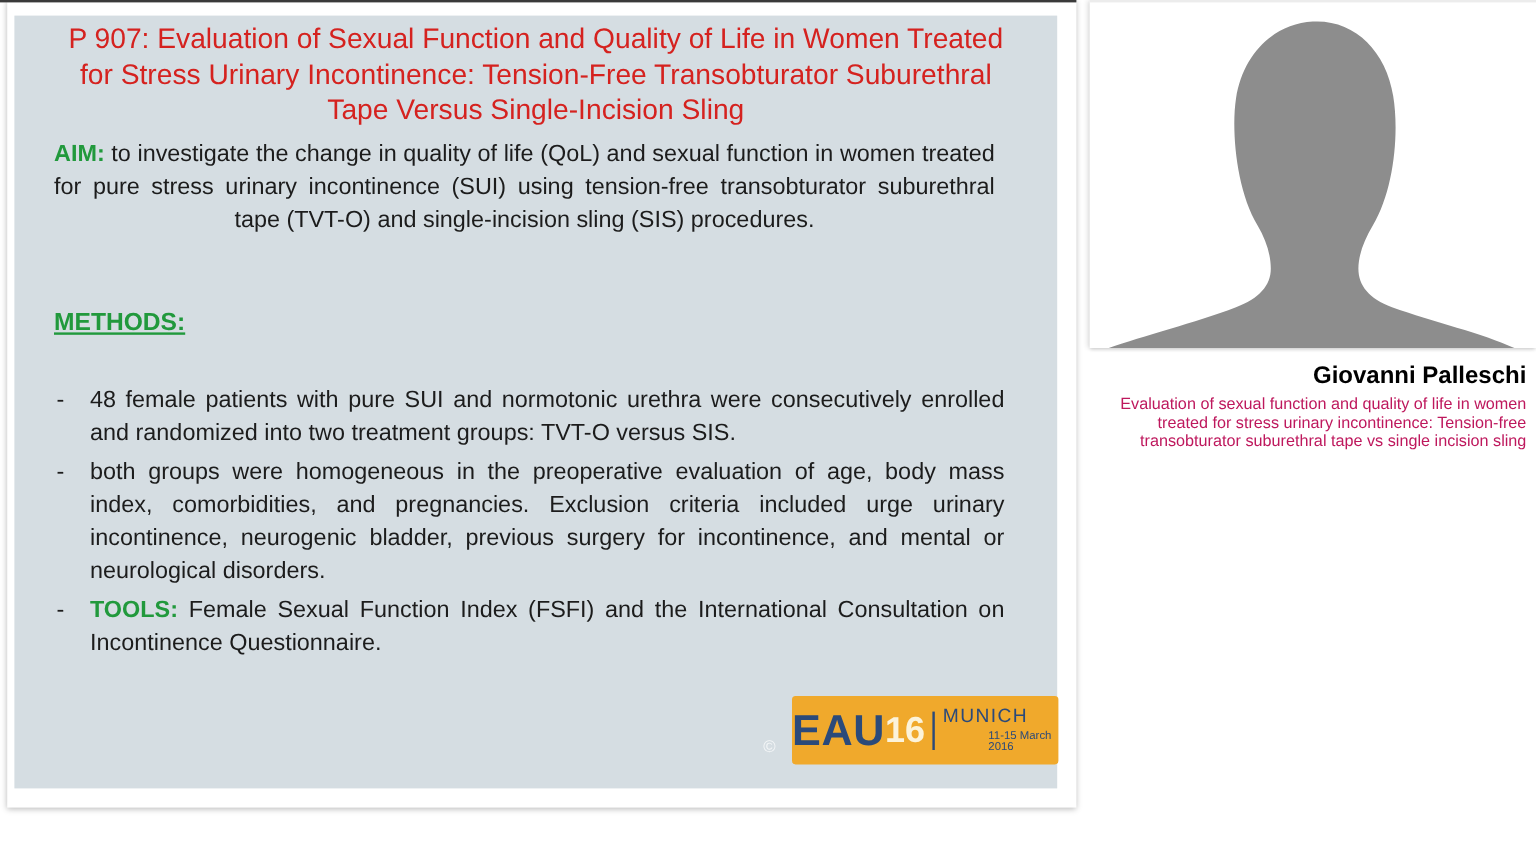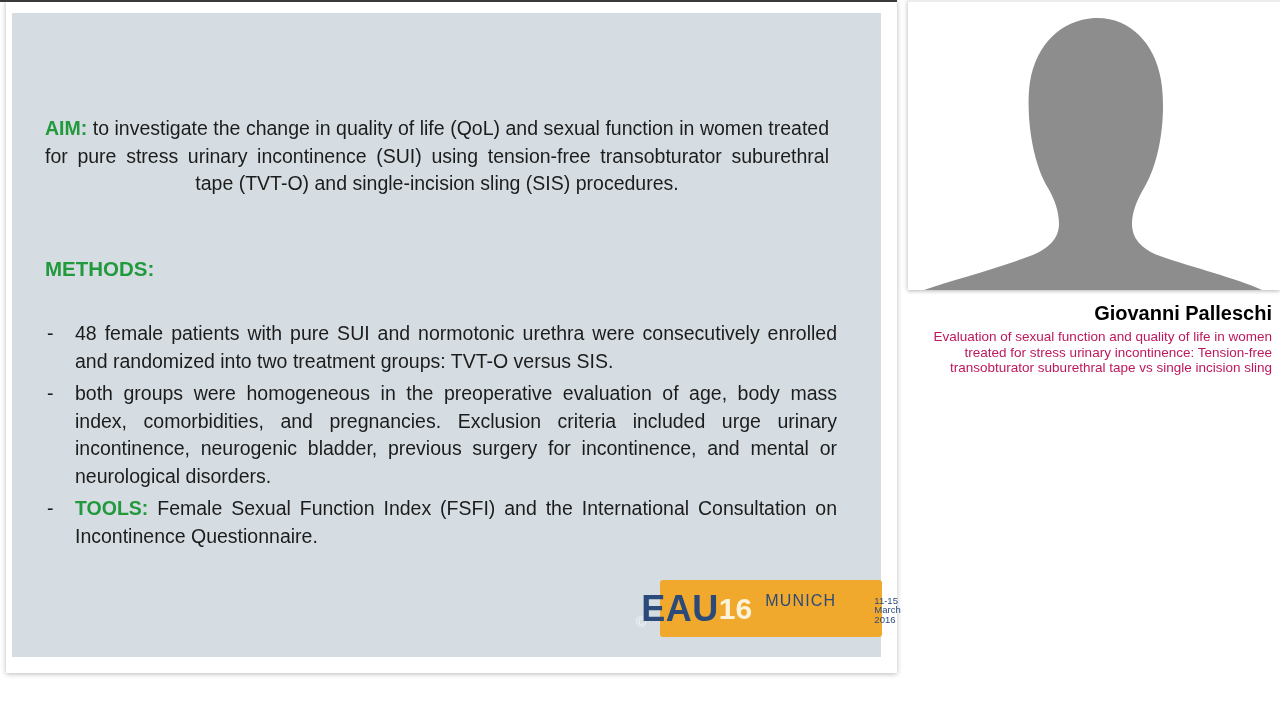--- a/index.html
+++ b/index.html
@@ -19,39 +19,39 @@
                  text-align:center; white-space:pre-line;
                  font-size:23.5px; line-height:29.5px; color:#d5221f; }
 
   .green-label { color:#21993c; font-weight:bold;margin-top:16px; }
 
   .aim-par { position:absolute; top:102px; left:33px; width:784px;
              font-size:19.5px; line-height:27.5px; color:#1c1c1c;
              text-align:justify; text-align-last:center; }
 
   .methods-heading { position:absolute; top:244px; left:33px;
-                     font-size:20.5px; font-weight:bold; color:#21993c; }
+                     font-size:20.5px; font-weight:bold; color:#21993c;text-decoration:underline; }
 
   .bullets { position:absolute; top:307px; left:33px; width:792px; }
   .bullet { position:relative; padding-left:30px; margin-bottom:5px;
             font-size:19.5px; line-height:27.5px; color:#1c1c1c;
             text-align:justify; }
   .bullet .dash { position:absolute; left:2px; top:0; }
 
   .copyright { position:absolute; left:624px; top:601px; font-size:14px;
                color:rgba(255,255,255,0.75); }
 
   
   .logo { position:absolute; left:648px; top:567px; width:222px; height:57px;
           background:#f0a92c; border-radius:3px;
           display:flex; align-items:center; justify-content:center; }
   .logo-eau  { font-size:36px; font-weight:bold; color:#2b4a7a; letter-spacing:0.5px; }
   .logo-year { font-size:30px; font-weight:bold; color:#fcf3da; }
   .logo-divider { width:2px; height:32px; background:#2b4a7a; margin:0 7px 0 6px; }
-  .logo-right { display:flex; flex-direction:row; line-height:1; }
+  .logo-right { display:flex; flex-direction:column; line-height:1; }
   .logo-city  { font-size:16px; letter-spacing:1.2px; color:#2b4a7a; font-weight:500; }
   .logo-dates { font-size:9.5px; color:#2b4a7a; margin-top:3px;margin-left:38px; }
 
   
   .speaker-panel { position:absolute; left:908px; top:0; width:372px; }
   .speaker-photo { position:relative; height:290px; background:#ffffff;
                    border-top:2px solid #ececec; overflow:hidden;
                    box-shadow:-2px 0 4px rgba(0,0,0,0.10), 0 2px 3px rgba(0,0,0,0.16); }
   .speaker-photo svg { position:absolute; left:0; bottom:0; }
 
@@ -61,20 +61,23 @@
                   white-space:pre-line; }
 </style>
 </head>
 <body>
 
 <div class="top-strip"></div>
 
 <div class="slide-card">
   <div class="slide">
 
+    <div class="slide-title">P 907: Evaluation of Sexual Function and Quality of Life in Women Treated
+for Stress Urinary Incontinence: Tension-Free Transobturator Suburethral
+Tape Versus Single-Incision Sling</div>
 
     <p class="aim-par">
       <span class="green-label">AIM:</span>
       <span>to investigate the change in quality of life (QoL) and sexual function in women treated for pure stress urinary incontinence (SUI) using tension-free transobturator suburethral tape (TVT-O) and single-incision sling (SIS) procedures.</span>
     </p>
 
     <div class="methods-heading">METHODS:</div>
 
     <div class="bullets">
       <div class="bullet">

